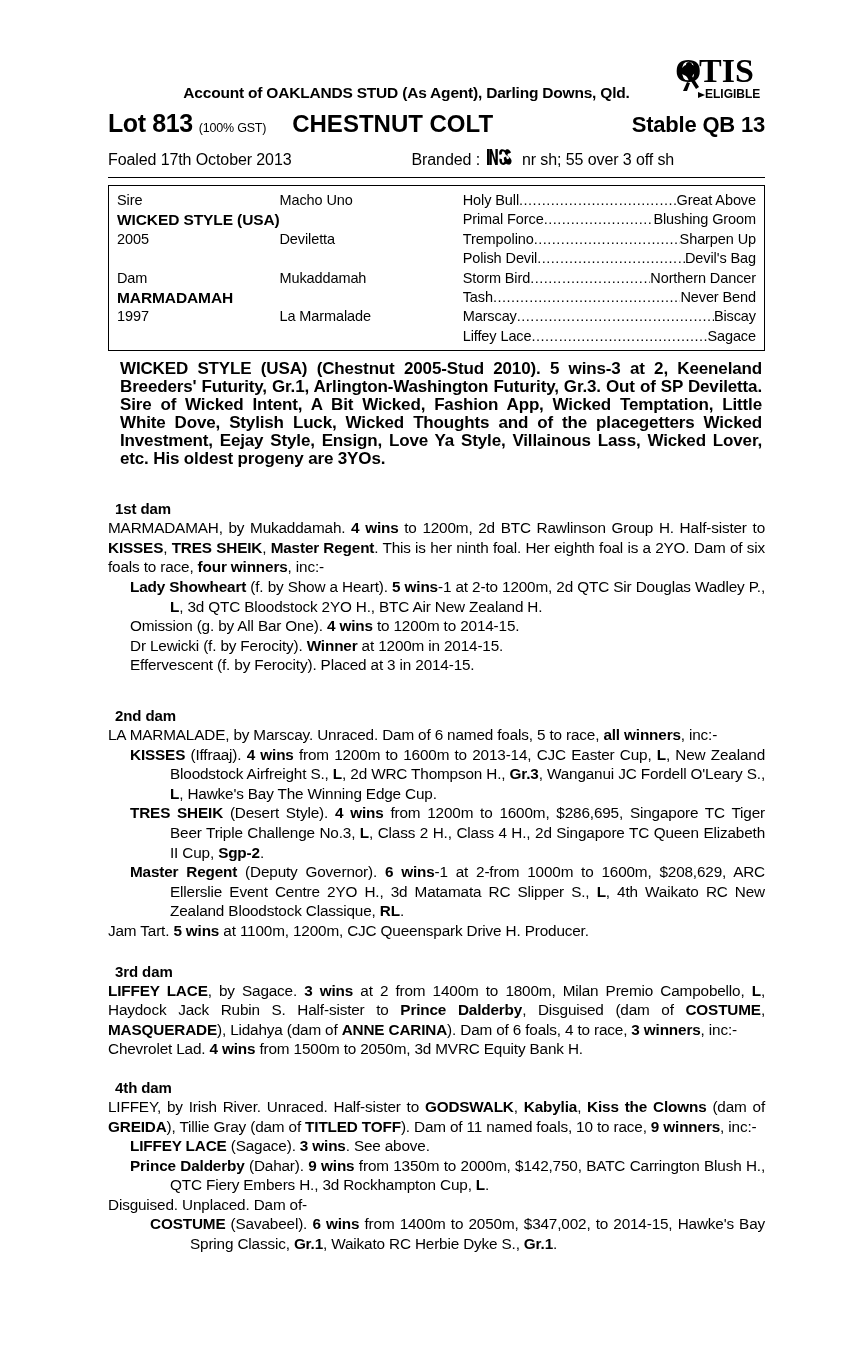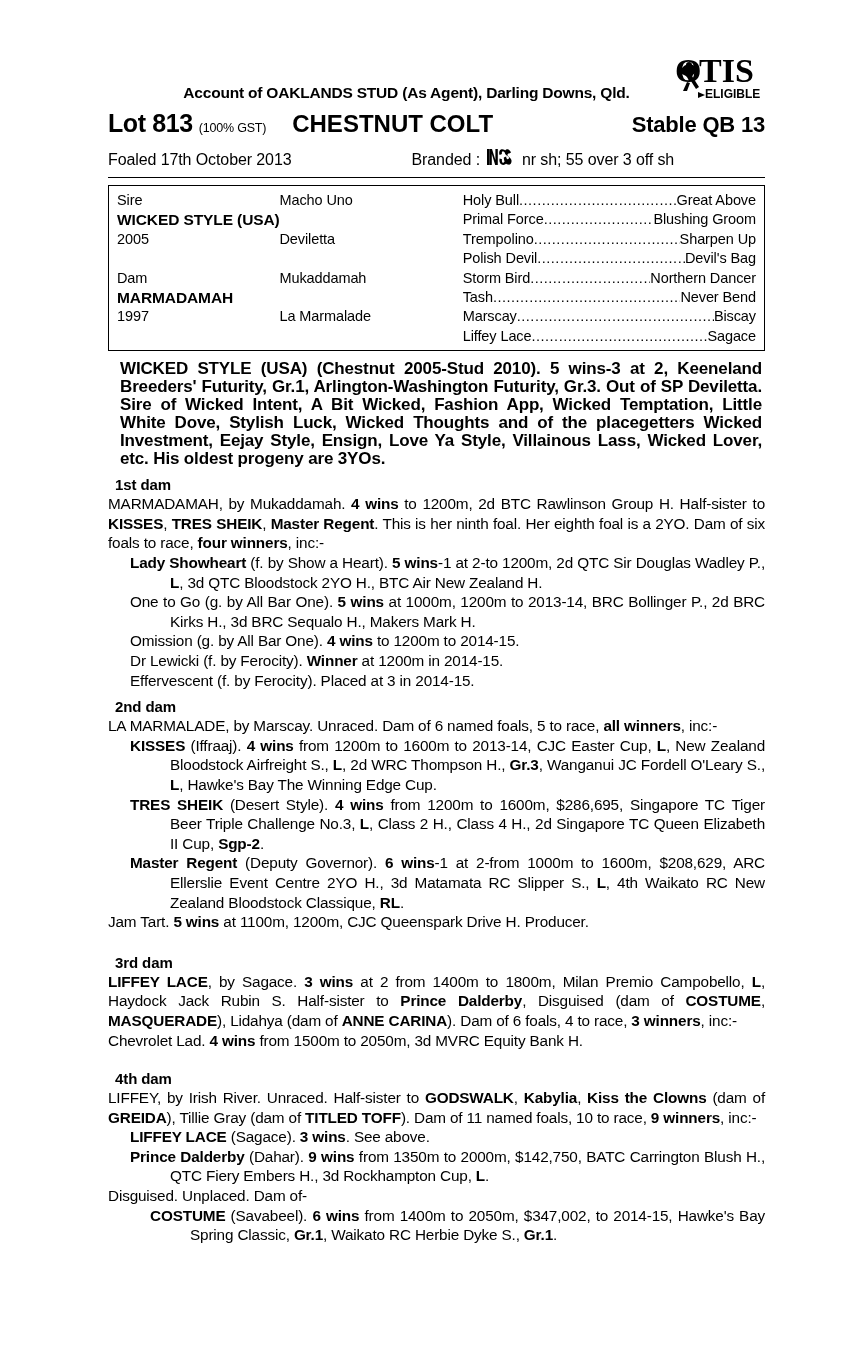--- a/index.html
+++ b/index.html
@@ -148,21 +148,21 @@
     margin-top: 9px;
     font-size: 17px;
     font-weight: bold;
     line-height: 18px;
     text-align: justify;
     padding: 0 3px 0 12px;
     letter-spacing: -0.15px;
   }
 
   
-  .dam-section { margin-top: 8px; }
+  .dam-section { margin-top: 32px; }
   .dam-heading {
     font-size: 15px;
     font-weight: bold;
     margin-bottom: 1px;
     padding-left: 7px;
     letter-spacing: -0.1px;
   }
   .entry {
     font-size: 15.3px;
     line-height: 19.6px;
@@ -297,21 +297,20 @@
       </div>
   </div>
 
   <div class="sire-summary" id="sire-summary">WICKED STYLE (USA) (Chestnut 2005-Stud 2010). 5 wins-3 at 2, Keeneland Breeders' Futurity, Gr.1, Arlington-Washington Futurity, Gr.3. Out of SP Deviletta. Sire of Wicked Intent, A Bit Wicked, Fashion App, Wicked Temptation, Little White Dove, Stylish Luck, Wicked Thoughts and of the placegetters Wicked Investment, Eejay Style, Ensign, Love Ya Style, Villainous Lass, Wicked Lover, etc. His oldest progeny are 3YOs.</div>
 
   <div id="dam-sections">
       <div class="dam-section">
         <div class="dam-heading">1st dam</div>
         <div class="entry ind0">MARMADAMAH, by Mukaddamah. <b>4 wins</b> to 1200m, 2d BTC Rawlinson Group H. Half-sister to <b>KISSES</b>, <b>TRES SHEIK</b>, <b>Master Regent</b>. This is her ninth foal. Her eighth foal is a 2YO. Dam of six foals to race, <b>four winners</b>, inc:-</div>
         <div class="entry hang2"><b>Lady Showheart</b> (f. by Show a Heart). <b>5 wins</b>-1 at 2-to 1200m, 2d QTC Sir Douglas Wadley P., <b>L</b>, 3d QTC Bloodstock 2YO H., BTC Air New Zealand H.</div>
-        <div class="entry hang2">One to Go (g. by All Bar One). <b>5 wins</b> at 1000m, 1200m to 2013-14, BRC Bollinger P., 2d BRC Kirks H., 3d BRC Sequalo H., Makers Mark H.</div>
         <div class="entry hang2">Omission (g. by All Bar One). <b>4 wins</b> to 1200m to 2014-15.</div>
         <div class="entry hang2">Dr Lewicki (f. by Ferocity). <b>Winner</b> at 1200m in 2014-15.</div>
         <div class="entry hang2">Effervescent (f. by Ferocity). Placed at 3 in 2014-15.</div>
       </div>
       <div class="dam-section">
         <div class="dam-heading">2nd dam</div>
         <div class="entry ind0">LA MARMALADE, by Marscay. Unraced. Dam of 6 named foals, 5 to race, <b>all winners</b>, inc:-</div>
         <div class="entry hang2"><b>KISSES</b> (Iffraaj). <b>4 wins</b> from 1200m to 1600m to 2013-14, CJC Easter Cup, <b>L</b>, New Zealand Bloodstock Airfreight S., <b>L</b>, 2d WRC Thompson H., <b>Gr.3</b>, Wanganui JC Fordell O'Leary S., <b>L</b>, Hawke's Bay The Winning Edge Cup.</div>
         <div class="entry hang2"><b>TRES SHEIK</b> (Desert Style). <b>4 wins</b> from 1200m to 1600m, $286,695, Singapore TC Tiger Beer Triple Challenge No.3, <b>L</b>, Class 2 H., Class 4 H., 2d Singapore TC Queen Elizabeth II Cup, <b>Sgp-2</b>.</div>
         <div class="entry hang2"><b>Master Regent</b> (Deputy Governor). <b>6 wins</b>-1 at 2-from 1000m to 1600m, $208,629, ARC Ellerslie Event Centre 2YO H., 3d Matamata RC Slipper S., <b>L</b>, 4th Waikato RC New Zealand Bloodstock Classique, <b>RL</b>.</div>

